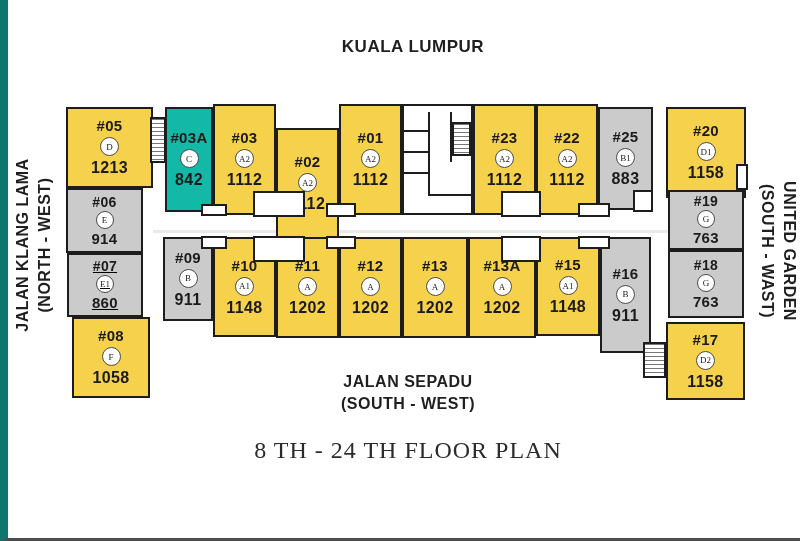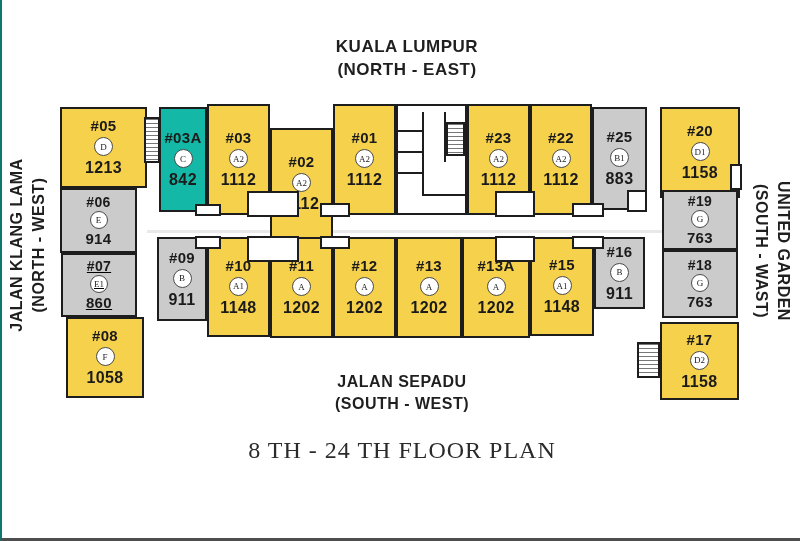--- a/index.html
+++ b/index.html
@@ -1,18 +1,18 @@
 <!DOCTYPE html>
 <html><head>
 <meta charset="utf-8">
 <style>
   html,body{margin:0;padding:0;background:#fff;}
   #stage{
     position:relative;width:800px;height:541px;background:#ffffff;
-    border-left:2px solid #0f766e;border-bottom:3px solid #4d4d4d;
+    border-left:8px solid #0f766e;border-bottom:3px solid #4d4d4d;
     box-sizing:border-box;overflow:hidden;
     font-family:"Liberation Sans",sans-serif;
   }
   
   .unit{
     position:absolute;box-sizing:border-box;border:2px solid #1d1d1d;
     display:flex;flex-direction:column;align-items:center;justify-content:center;
     z-index:1;cursor:pointer;
   }
   .u-num{font-weight:bold;font-size:15px;color:#1b1b1b;line-height:1.15;letter-spacing:.3px;}
@@ -46,21 +46,20 @@
     font-family:"Liberation Serif",serif;font-size:24px;color:#2b2b2b;letter-spacing:1px;
   }
 </style>
 </head>
 <body>
 
 <div id="stage">
 
   <div class="street north">
     <div>KUALA LUMPUR</div>
-    <div>(NORTH - EAST)</div>
   </div>
 
   <div class="street west">
     <div>JALAN KLANG LAMA</div>
     <div>(NORTH - WEST)</div>
   </div>
 
   <div class="street east">
     <div>UNITED GARDEN</div>
     <div>(SOUTH - WAST)</div>
@@ -179,21 +178,21 @@
       <div class="unit" style="left: 460px; top: 237px; width: 68px; height: 101px; background: rgb(246, 209, 75); border-color: rgb(29, 29, 29);">
         <div class="u-num">#13A</div>
         <div class="u-type">A</div>
         <div class="u-area">1202</div>
       </div>
       <div class="unit" style="left: 528px; top: 237px; width: 64px; height: 99px; background: rgb(246, 209, 75); border-color: rgb(29, 29, 29);">
         <div class="u-num">#15</div>
         <div class="u-type">A1</div>
         <div class="u-area">1148</div>
       </div>
-      <div class="unit" style="left: 592px; top: 237px; width: 51px; height: 72px; background: rgb(203, 203, 203); border-color: rgb(29, 29, 29);">
+      <div class="unit" style="left: 592px; top: 237px; width: 51px; height: 116px; background: rgb(203, 203, 203); border-color: rgb(29, 29, 29);">
         <div class="u-num">#16</div>
         <div class="u-type">B</div>
         <div class="u-area">911</div>
       </div>
       <div class="cutout" style="left: 245px; top: 191px; width: 52px; height: 26px;"></div>
       <div class="cutout" style="left: 318px; top: 203px; width: 30px; height: 14px;"></div>
       <div class="cutout" style="left: 493px; top: 191px; width: 40px; height: 26px;"></div>
       <div class="cutout" style="left: 570px; top: 203px; width: 32px; height: 14px;"></div>
       <div class="cutout" style="left: 625px; top: 190px; width: 20px; height: 22px;"></div>
       <div class="cutout" style="left: 193px; top: 204px; width: 26px; height: 12px;"></div>

